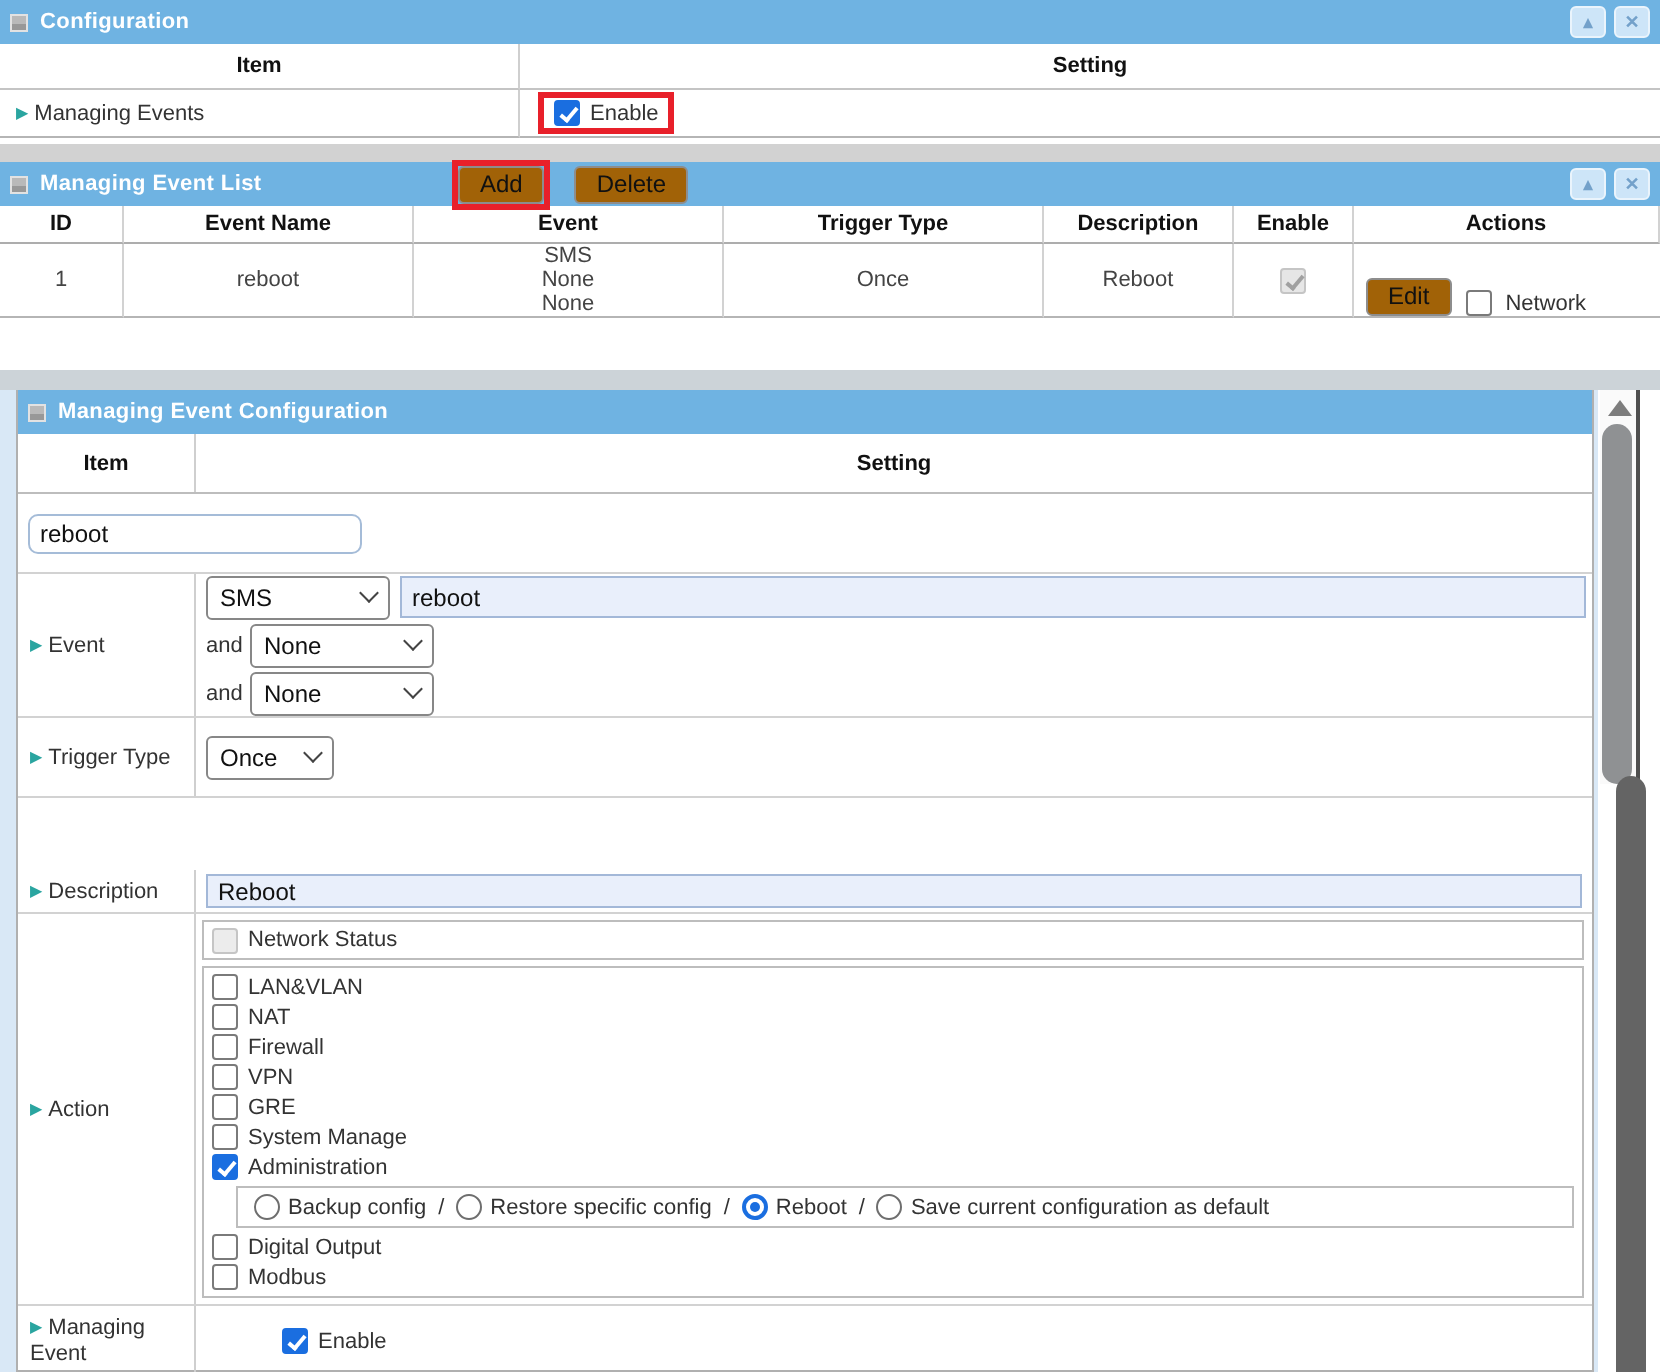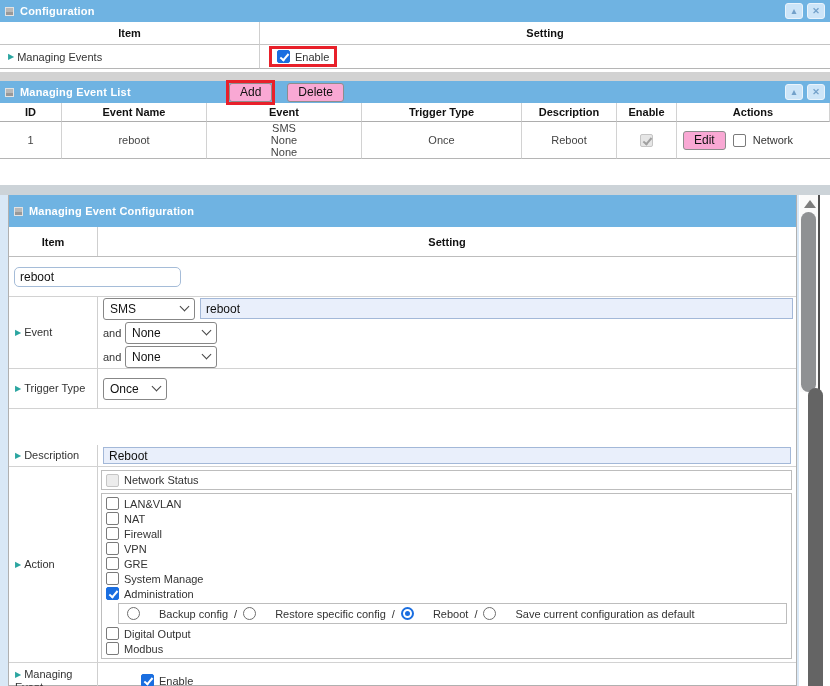--- a/index.html
+++ b/index.html
@@ -28,21 +28,21 @@
   .hbtn {
     width: 18px; height: 16px;
     background: #cde5f8; border: 1px solid #eaf4fc; border-radius: 3px;
     color: #73a1ca; font-size: 9px; font-weight: bold;
     display: flex; align-items: center; justify-content: center; line-height: 1;
     cursor: default;
   }
 
   
   .btn {
-    background: #f9a8d4; border: 1px solid #8d8d8d; border-radius: 3px;
+    background: #a16207; border: 1px solid #8d8d8d; border-radius: 3px;
     padding: 1px 10px; font-size: 12px; color: #111; font-family: inherit;
     line-height: 15px; white-space: nowrap;
   }
   .cb { position: relative; width: 13px; height: 13px; border: 1px solid #7a7a7a; border-radius: 2px; background: #fff; display: inline-block; flex: none; }
   .cb.checked { background: var(--check_blue, #1a6ee0); border-color: var(--check_blue, #1a6ee0); }
   .cb.checked::after {
     content: ""; position: absolute; left: 4px; top: 1px;
     width: 3px; height: 7px; border: solid #fff; border-width: 0 2px 2px 0;
     transform: rotate(40deg);
   }
@@ -78,21 +78,21 @@
   #sep2 { top: 185px; left: 0; width: 830px; height: 10px; background: #ccd3d8; }
 
   
   #panel2 { top: 81px; left: 0; width: 830px; }
   #panel2 .hdr-title { width: 198px; }
   .addwrap { padding: 0; margin-left: 2px; display: inline-flex; background: transparent; z-index: 2; }
   .p2-grid { display: grid; grid-template-columns: 62px 145px 155px 160px 95px 60px 1fr; }
   .p2-h { height: 19px; display: flex; align-items: center; justify-content: center; font-weight: bold; color: #111; border-bottom: 1px solid #adadad; border-right: 1px solid #d2d2d2; }
   .p2-h:last-child { border-right: none; }
   .p2-c { height: 37px; display: flex; align-items: center; justify-content: center; border-bottom: 1px solid #b5b5b5; border-right: 1px solid #d2d2d2; color: #444; }
-  .p2-c:last-child { border-right: none; }
+  .p2-c:last-child { border-right: none; align-items: flex-end; }
   .p2-event { flex-direction: column; justify-content: center; line-height: 12px; }
   .p2-actions { justify-content: flex-start; padding-left: 6px; gap: 7px; }
 
   
   #panel3 { top: 195px; left: 0; width: 799px; height: 491px; background: var(--panel_bg, #d9e8f6); padding-left: 8px; }
   .p3-table { width: 789px; height: 491px; background: #fff; border: 1px solid #b0b0b0; border-top: none; display: flex; flex-direction: column; }
   .p3-colhead { display: grid; grid-template-columns: 89px 1fr; height: 30px; border-bottom: 1px solid #bdbdbd; }
   .p3-colhead div { display: flex; align-items: center; justify-content: center; font-weight: bold; color: #111; }
   .p3-colhead div.first { border-right: 1px solid #cfcfcf; }
   .p3-row { display: grid; grid-template-columns: 89px 1fr; border-bottom: 1px solid #d2d2d2; }
@@ -108,21 +108,21 @@
   .r-trig { height: 40px; }
   .r-desc { height: 22px; margin-top: 36px; }
   .r-desc .inp { width: calc(100% - 7px); height: 17px; }
   .r-action { flex: 1; }
   .r-action .p3-set { flex-direction: column; align-items: stretch; justify-content: flex-start; padding: 3px 4px 3px 3px; }
   .actbox { border: 1px solid #bdbdbd; padding: 2px 4px; }
   .netbox { height: 20px; display: flex; align-items: center; margin-bottom: 3px; }
   .bigbox { flex: 1; display: flex; flex-direction: column; justify-content: center; }
   .cbl { display: flex; align-items: center; gap: 5px; height: 15px; }
   .radiobox { border: 1px solid #bdbdbd; margin: 2px 0 2px 12px; height: 21px; display: flex; align-items: center; gap: 6px; padding: 0 8px; }
-  .rdl { display: inline-flex; align-items: center; gap: 19px; }
+  .rdl { display: inline-flex; align-items: center; gap: 4px; }
   .sep-sl { color: #333; }
   .r-me { height: 36px; gap: 38px; }
   .r-me .p3-set { gap: 5px; }
   .p3-foot { height: 29px; border-top: 1px solid #bdbdbd; display: flex; align-items: center; justify-content: center; padding-left: 80px; }
   .p3-foot .btn { padding: 2px 12px; }
 
   
   #sb-track { top: 195px; left: 800px; width: 18px; height: 197px; background: #fafafa; }
   #sb-up { top: 200px; left: 804px; width: 0; height: 0; border-left: 6px solid transparent; border-right: 6px solid transparent; border-bottom: 8px solid #7d7d7d; }
   #sb-thumb { top: 212px; left: 801px; width: 15px; height: 180px; background: #8f9193; border-radius: 8px; }
@@ -206,21 +206,21 @@
       <span class="cb"></span>
       <span class="lbl">Network</span>
     </div>
   </div>
 </div>
 
 <div id="sep2" class="abs"></div>
 
 <div id="panel3" class="abs">
   <div class="p3-table">
-    <div class="hdr" style="flex:none;height:32px;">
+    <div class="hdr" style="flex:none;height:22px;">
       <span class="hicon"></span>
       <span class="hdr-title">Managing Event Configuration</span>
     </div>
     <div class="p3-colhead" style="flex:none;">
       <div class="first">Item</div>
       <div>Setting</div>
     </div>
 
     <div class="p3-row r-name" style="flex:none;">
       <div class="p3-set">

